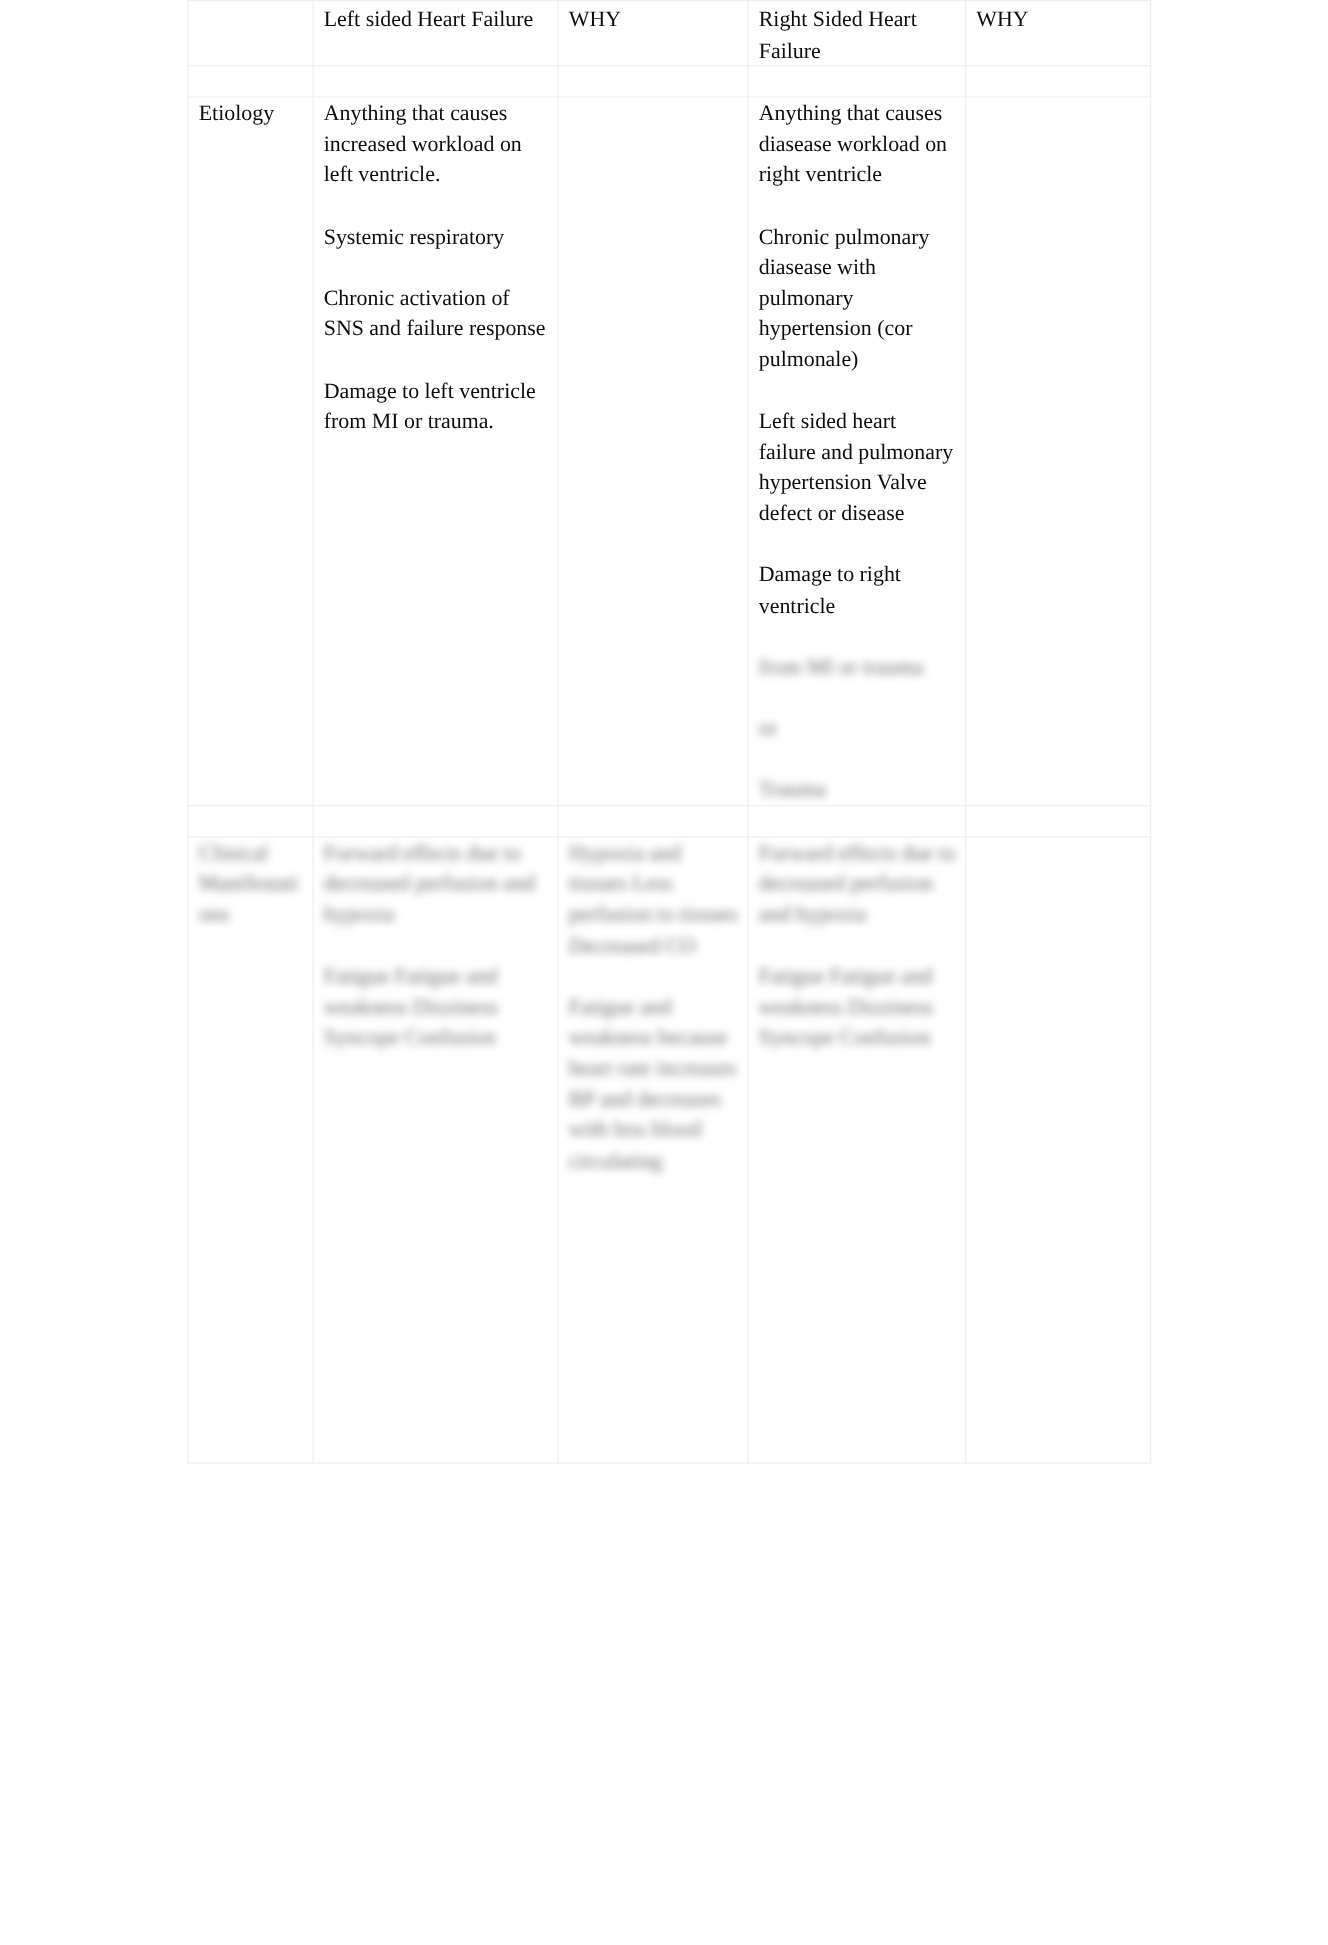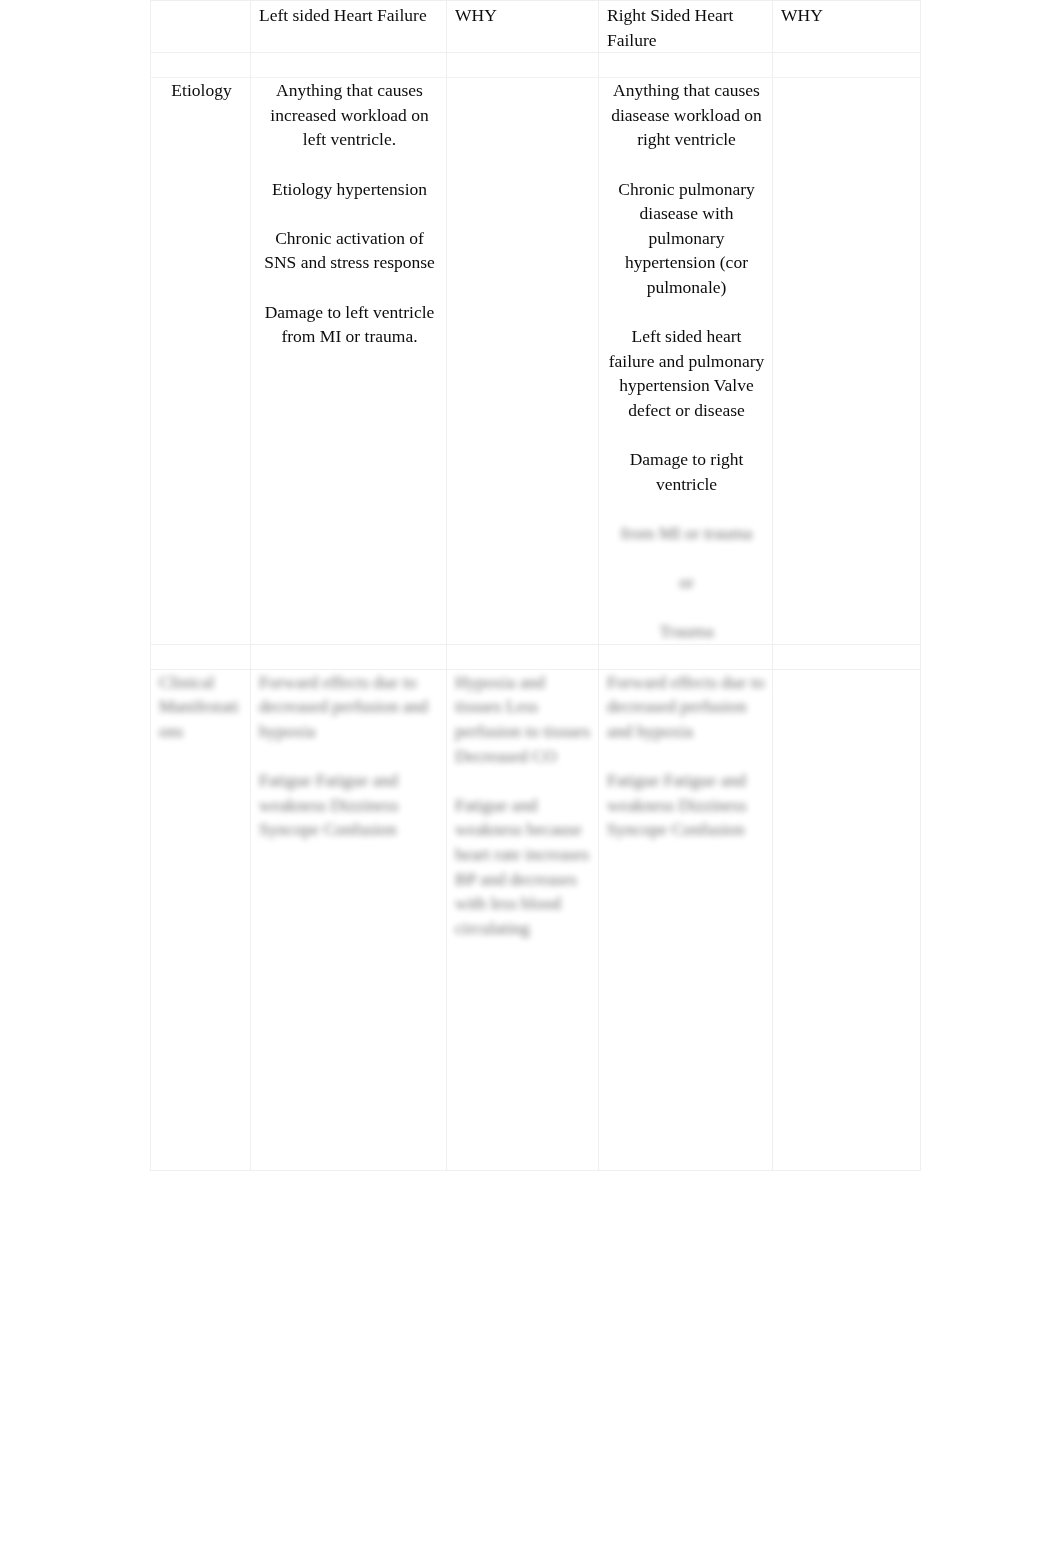--- a/index.html
+++ b/index.html
@@ -46,21 +46,21 @@
   col.c1 { width: 100px; }
   col.c2 { width: 196px; }
   col.c3 { width: 152px; }
   col.c4 { width: 174px; }
   col.c5 { width: 148px; }
 
   
   tr.row-header td { height: 0; padding-top: 2px; }
   tr.row-risk td   { height: 168px; }
   tr.row-spacer td { height: 24px; border-top-color:#f2f2f2; border-bottom-color:#f2f2f2;}
-  tr.row-etiology td { height: 560px; text-align: center; }
+  tr.row-etiology td { height: 560px; }
   tr.row-spacer2 td { height: 24px; }
   tr.row-clinical td { height: 500px; }
 
   .para {
     margin: 0;
   }
   .para + .para {
     margin-top: 24.6px;
   }
 
@@ -102,22 +102,22 @@
         <td></td>
         <td></td>
         <td></td>
         <td></td>
       </tr>
 
       <tr class="row-etiology">
         <td>Etiology</td>
         <td>
           <p class="para">Anything that causes increased workload on left ventricle.</p>
-          <p class="para">Etiology hypertension</p>
-          <p class="para">Chronic activation of SNS and stress response</p>
+          <p class="para">Systemic respiratory</p>
+          <p class="para">Chronic activation of SNS and failure response</p>
           <p class="para">Damage to left ventricle from MI or trauma.</p>
         </td>
         <td></td>
         <td>
           <p class="para">Anything that causes diasease workload on right ventricle</p>
           <p class="para">Chronic pulmonary diasease with pulmonary hypertension (cor pulmonale)</p>
           <p class="para">Left sided heart failure and pulmonary hypertension
 Valve defect or disease</p>
           <p class="para">Damage to right ventricle</p>
           <p class="para blurred">from MI or trauma</p>

